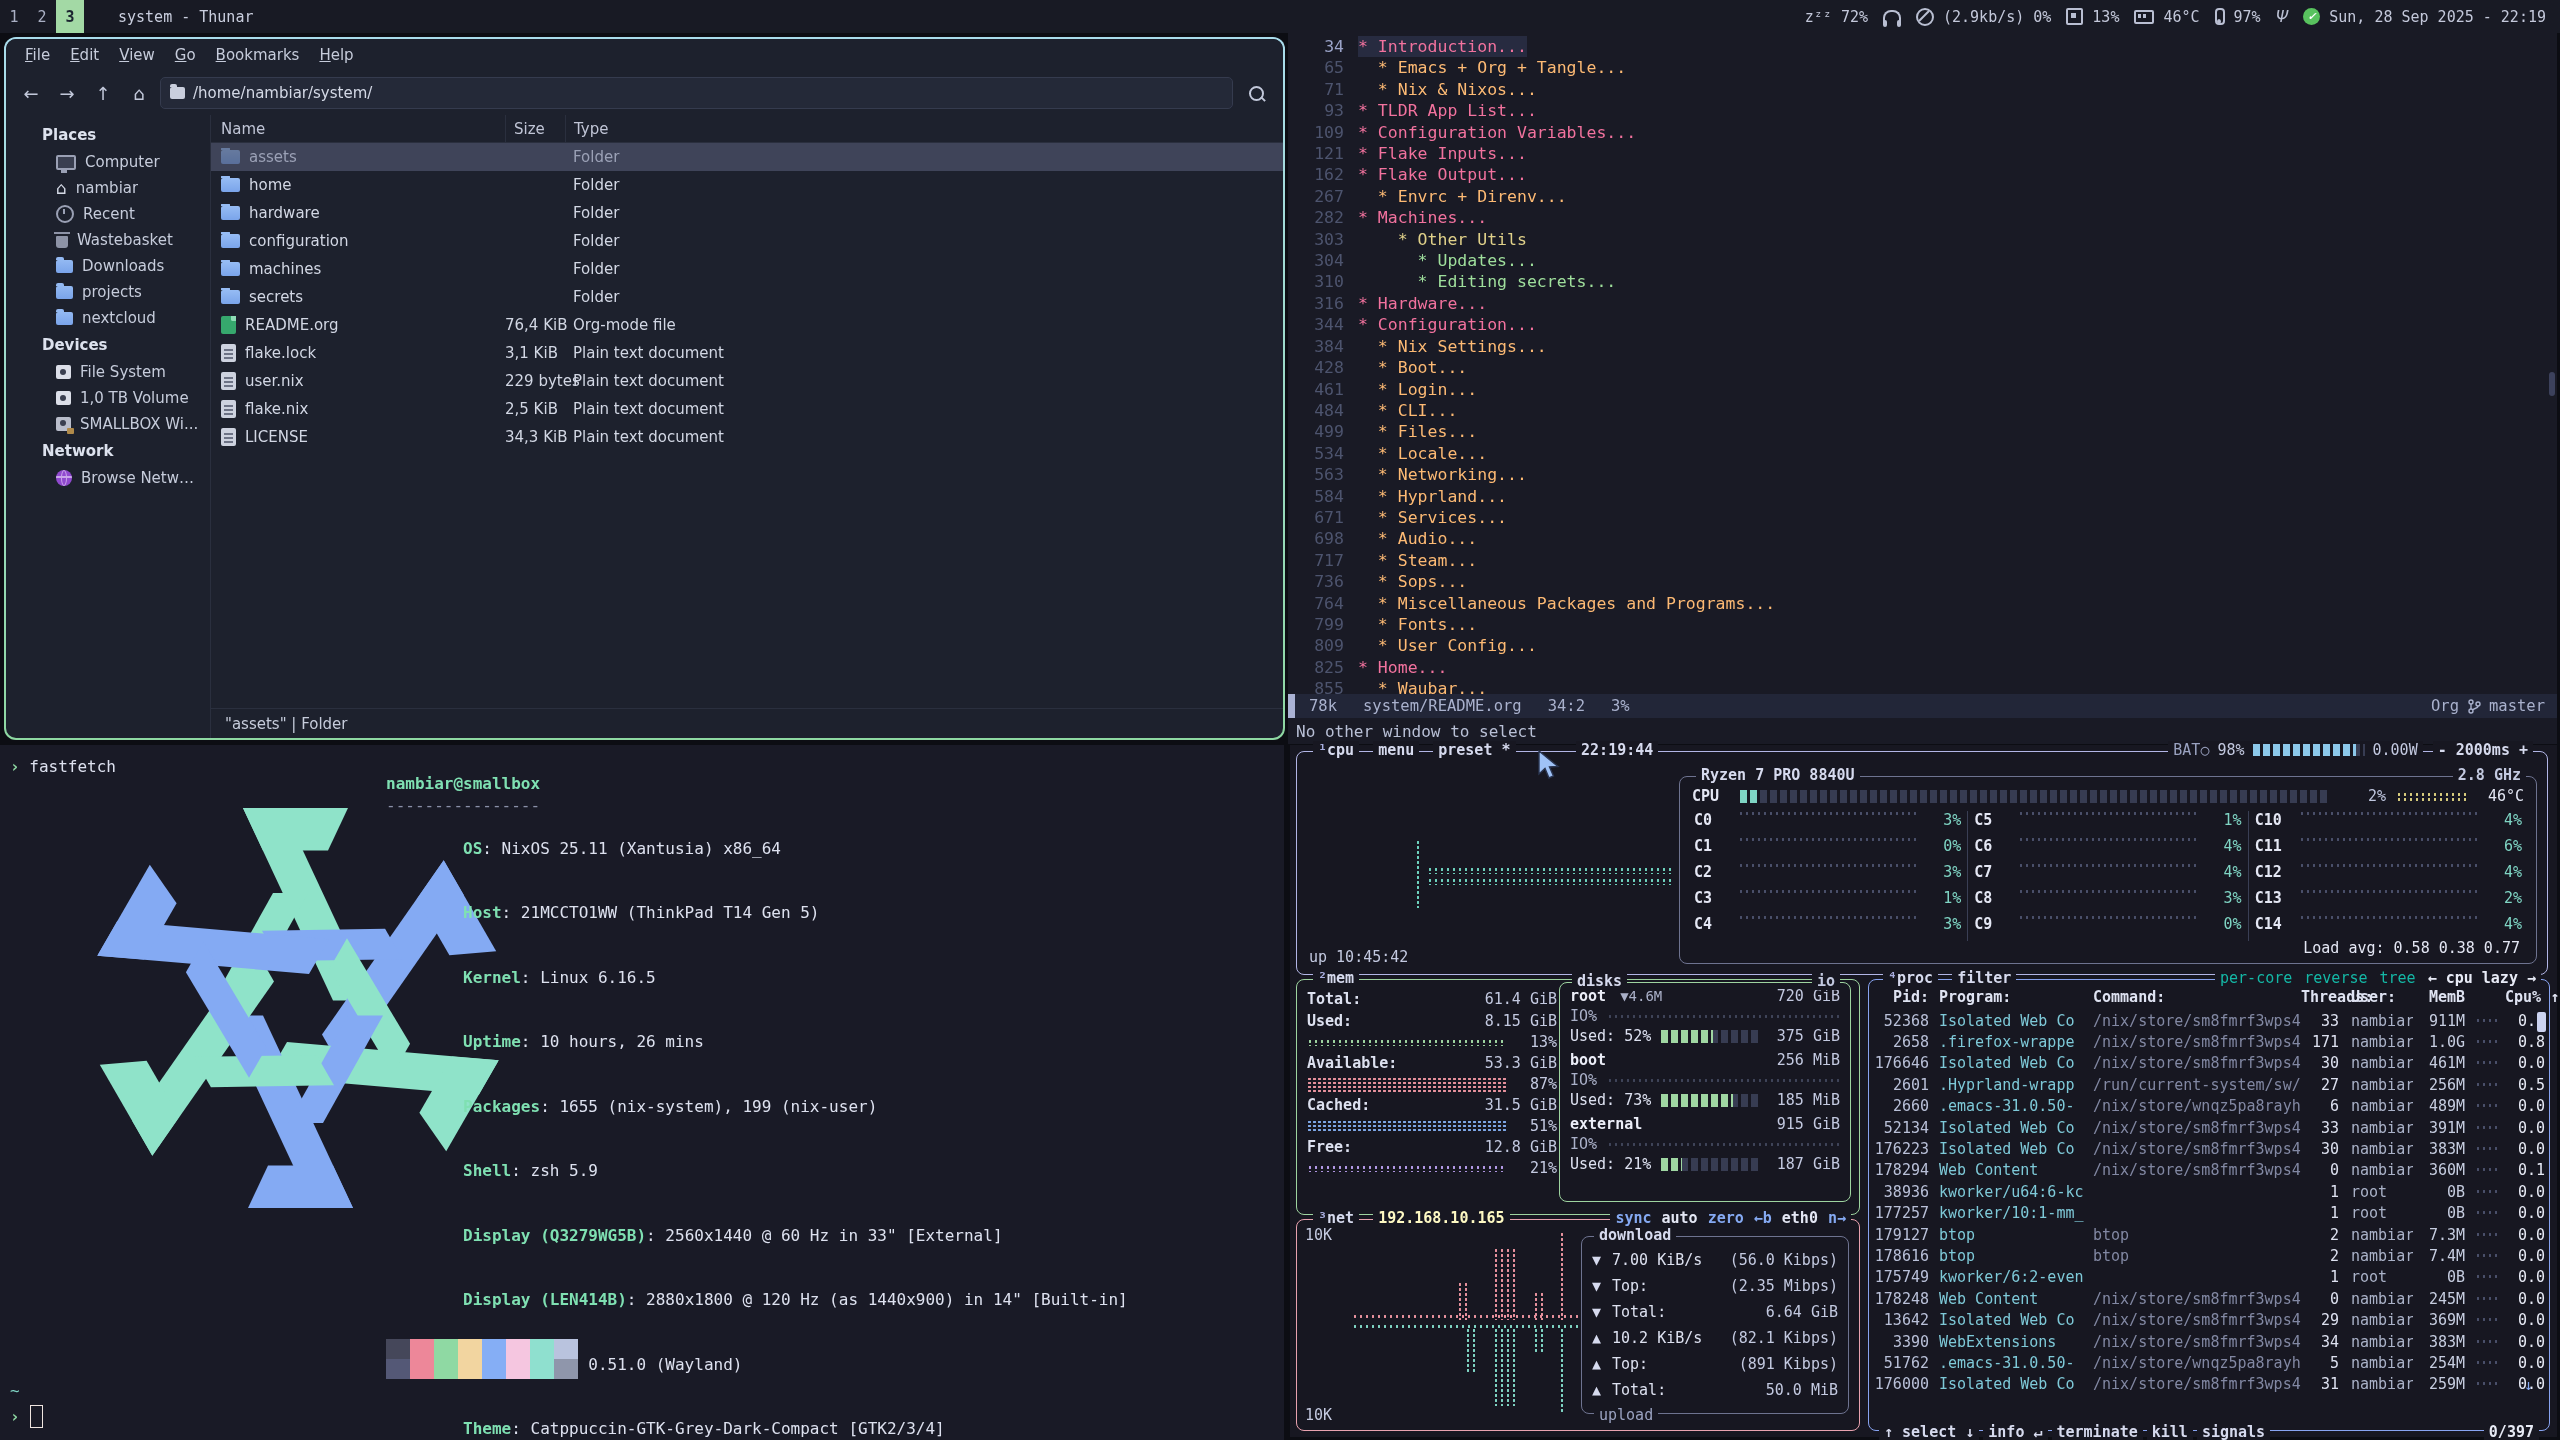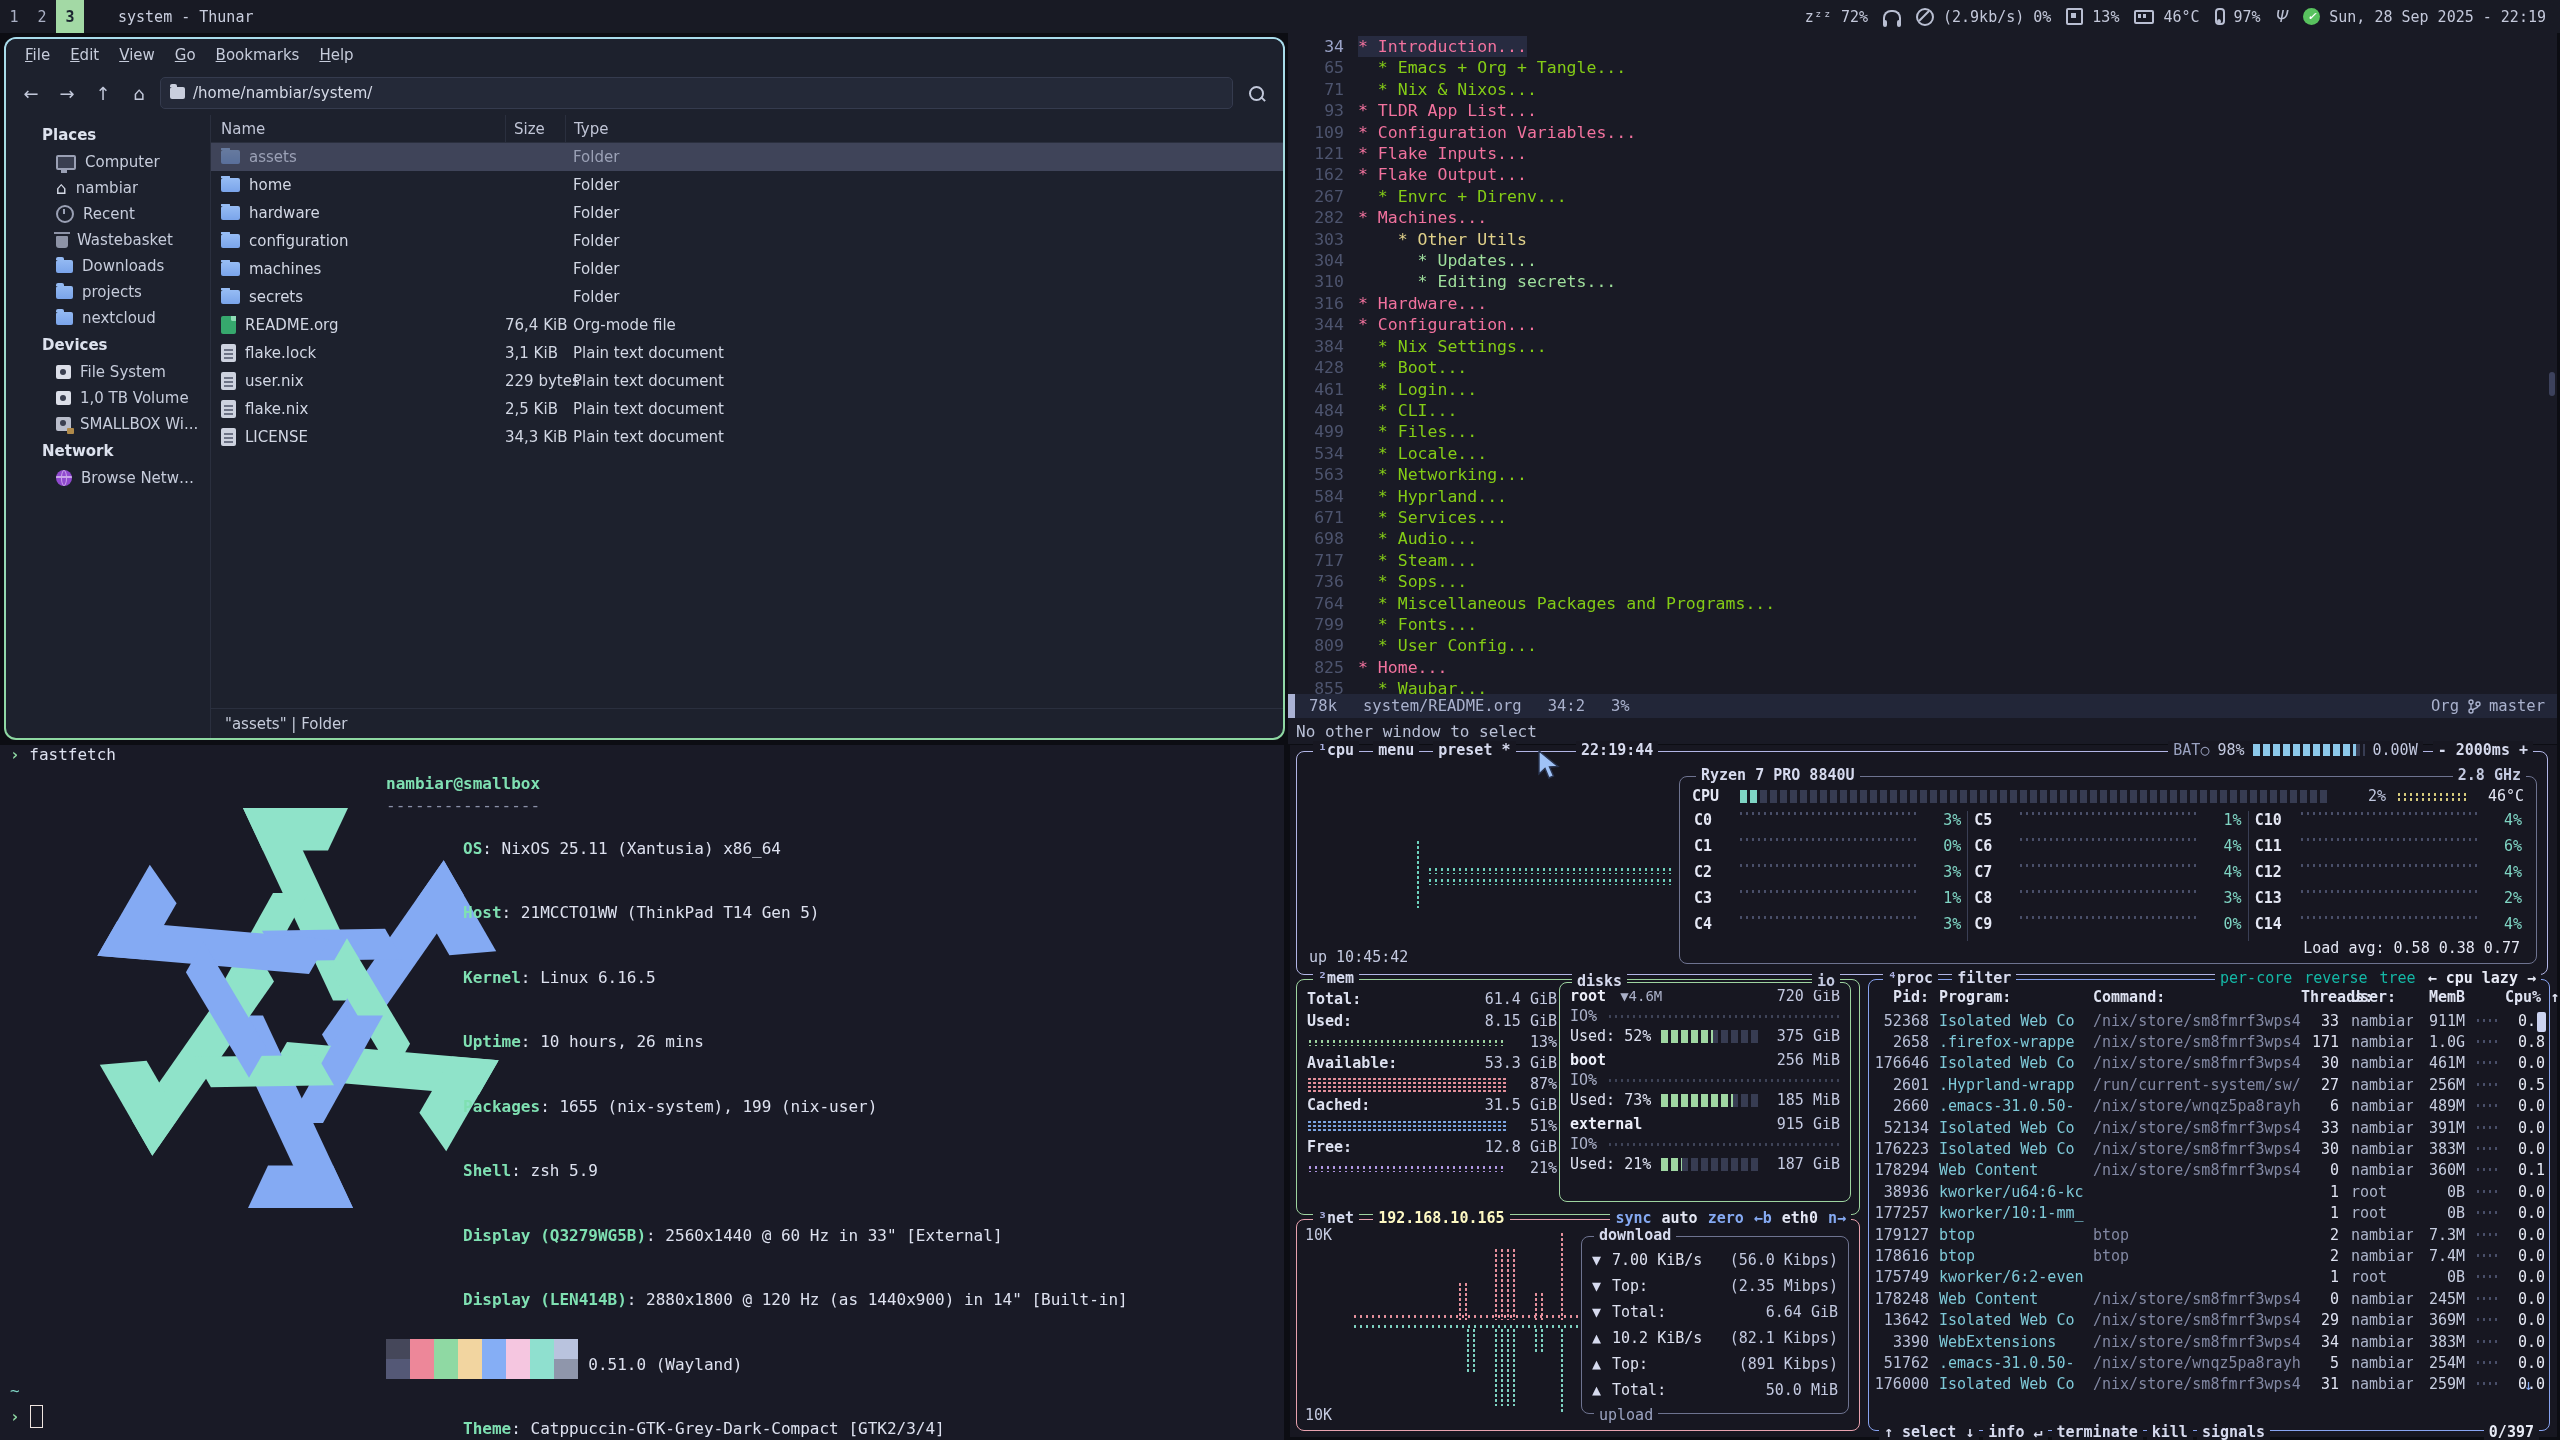--- a/index.html
+++ b/index.html
@@ -102,38 +102,38 @@
     box-shadow:0 4px #6d7386,0 8px #6d7386;}
   #statusbar{height:29px;border-top:1px solid #2a2f3e;display:flex;align-items:center;padding:0 14px;color:#c6ccdb;}
   
   #emacs{position:absolute;left:1288px;top:30px;width:1269px;height:714px;background:#191a25;
     font-family:"DejaVu Sans Mono",monospace;font-size:16.5px;color:#c8cede;}
   #org-lines{position:absolute;left:0;top:6px;right:8px;}
   .org-line{display:flex;line-height:21.4px;white-space:pre;}
   .org-line .num{width:56px;text-align:right;padding-right:14px;color:#4d546e;flex:none;}
   .org-line .txt{white-space:pre;}
   .org-line.lv1 .txt{color:#f2729e;}
-  .org-line.lv2 .txt{color:#84cc16;}
+  .org-line.lv2 .txt{color:#fdba74;}
   .org-line.lv3 .txt{color:#e0d18a;}
   .org-line.lv4 .txt{color:#9fdf9c;}
   .org-line.sel .num{color:#9aa3c8;}
   .org-line.sel .txt{background:#272b40;}
   #emacs-scroll{position:absolute;right:2px;top:342px;width:6px;height:24px;background:#3c415c;border-radius:3px;}
   #modeline{position:absolute;left:0;right:0;bottom:26px;height:24px;background:#222638;color:#a9b1cd;
     display:flex;align-items:center;font-size:15.5px;}
   #modeline .cursor-blk{width:7px;height:24px;background:#aab2d4;margin-right:14px;}
   #modeline span{margin-right:26px;white-space:pre;}
   #modeline .right{margin-left:auto;display:flex;align-items:center;gap:8px;padding-right:12px;}
   #modeline .right span{margin:0;}
   #echo{position:absolute;left:0;right:0;bottom:0;height:26px;display:flex;align-items:center;
     padding-left:8px;color:#b9c0d6;font-size:16px;}
   
   #term{position:absolute;left:0;top:745px;width:1284px;height:695px;background:#191a26;
     font-family:"DejaVu Sans Mono",monospace;font-size:16px;color:#dde1ef;}
-  #term-prompt1{position:absolute;left:10px;top:0;}
+  #term-prompt1{position:absolute;left:10px;top:12px;}
   .p-chev{color:#8fd9a3;font-weight:bold;}
   #nix-logo{position:absolute;left:28px;top:48px;}
   #ff-col{position:absolute;left:386px;top:28px;line-height:21.5px;}
   #ff-title{color:#7fe0b2;font-weight:bold;}
   #ff-sep{color:#8a90a8;}
   .ff-line{white-space:pre;}
   .ff-label{color:#7fe0b2;font-weight:bold;}
   .ff-label:not(:empty)::after{content:": ";color:#dde1ef;font-weight:normal;}
   #swatches{position:absolute;left:386px;top:594px;}
   .swrow{display:flex;}

